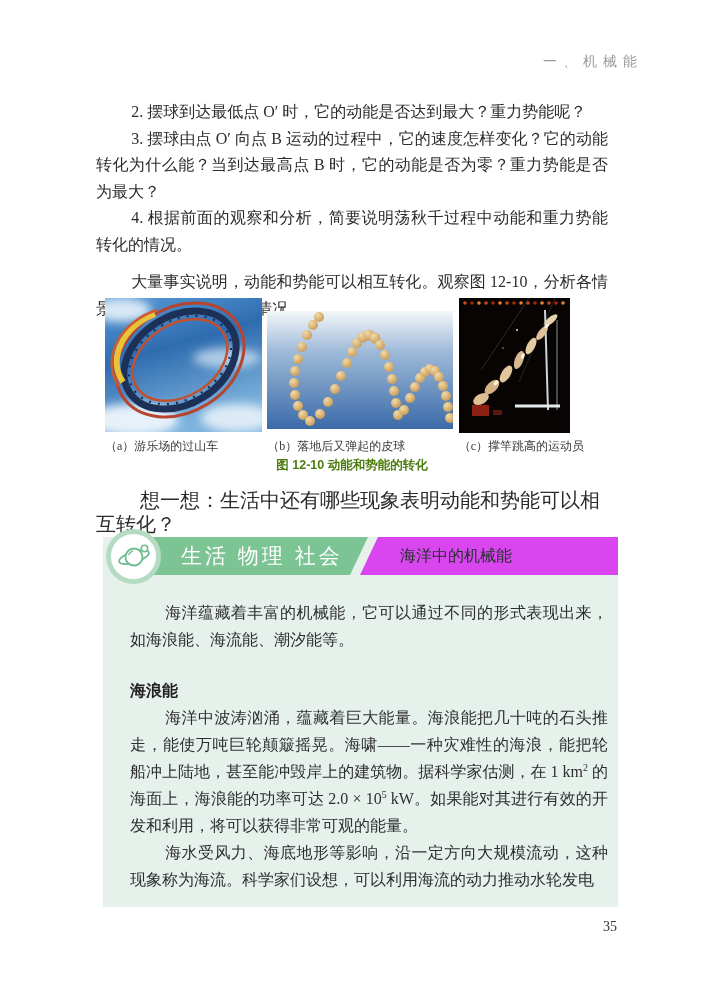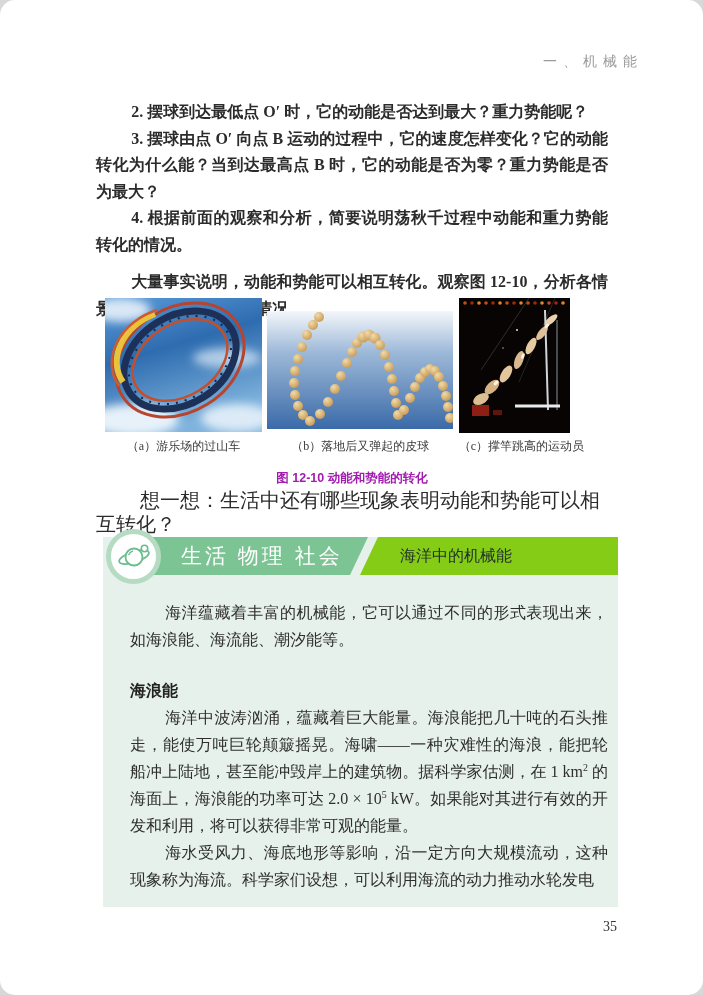--- a/index.html
+++ b/index.html
@@ -1,48 +1,48 @@
 <!DOCTYPE html>
 <html lang="zh"><head>
 <meta charset="utf-8">
 <style>
   * { margin:0; padding:0; box-sizing:border-box; }
   body { background:#d8d8d8; font-family:"Liberation Serif","DejaVu Serif",serif; }
   .page {
     position:relative; width:703px; height:995px; margin:0 auto;
-    background:#ffffff; color:#2b2b2b; overflow:hidden;border-radius:15px;
+    background:#ffffff; color:#2b2b2b; overflow:hidden;
   }
   
   .running-head {
     position:absolute; top:53px; right:60px;
     font-size:14px; letter-spacing:6px; color:#9b9b9b;
     font-family:"Liberation Sans","DejaVu Sans",sans-serif;
   }
   
   .text-col { position:absolute; left:96px; top:99px; width:512px; }
   .text-col p {
     font-size:16px; line-height:26.5px; text-align:justify;
-    text-indent:2.2em; color:#2b2b2b;font-weight:bold;
+    text-indent:2.2em; color:#2b2b2b;
   }
   .text-col p.summary { margin-top:11px; }
   
   .figure-row {
     position:absolute; left:105px; top:298px; width:479px; height:155px;
     display:flex; justify-content:space-between; align-items:flex-start;
   }
   .fig { display:flex; flex-direction:column; height:155px; }
   .fig .img { flex:0 0 auto; overflow:hidden; }
   .fig .cap {
-    margin-top:auto; text-align:center; font-size:12px; color:#3a3a3a;
+    margin-top:auto; font-size:12px; color:#3a3a3a;
     line-height:14px; white-space:nowrap;
   }
   .fig-b .img { margin-top:13px; }
   .figure-caption {
-    position:absolute; left:96px; top:470px; width:512px;
-    text-align:center; font-size:12.5px; font-weight:bold; color:#a21caf;
+    position:absolute; left:96px; top:457px; width:512px;
+    text-align:center; font-size:12.5px; font-weight:bold; color:#4d7c0f;
     font-family:"Liberation Sans","DejaVu Sans",sans-serif;
   }
   .think-line {
     position:absolute; left:96px; top:488px; width:512px;
     font-size:20px; line-height:24px; text-indent:2.2em;
   }
   
   .green-box {
     position:absolute; left:103px; top:537px; width:515px; height:370px;
     background:#e6f1ec;
@@ -53,21 +53,21 @@
     background:#7cc493; border-radius:19px 0 0 19px;
     clip-path:polygon(0 0, 100% 0, calc(100% - 18px) 100%, 0 100%);
     display:flex; align-items:center; padding-left:58px;
   }
   .band-dark .tab-title {
     color:#ffffff; font-weight:normal; font-size:21px; letter-spacing:3px;
     font-family:"Liberation Sans","DejaVu Sans",sans-serif; white-space:nowrap;
   }
   .band-light {
     position:absolute; left:257px; right:0; top:0; height:38px;
-    background:#84cc16;
+    background:#d946ef;
     clip-path:polygon(18px 0, 100% 0, 100% 100%, 0 100%);
     display:flex; align-items:center; padding-left:40px;
   }
   .band-light .topic-title {
     color:#24332a; font-size:16px;
     font-family:"Liberation Sans","DejaVu Sans",sans-serif; white-space:nowrap;
   }
   .planet-badge {
     position:absolute; left:3px; top:-8px; width:55px; height:55px;
     background:#ffffff; border:5px solid #b5dcc2; border-radius:50%;

